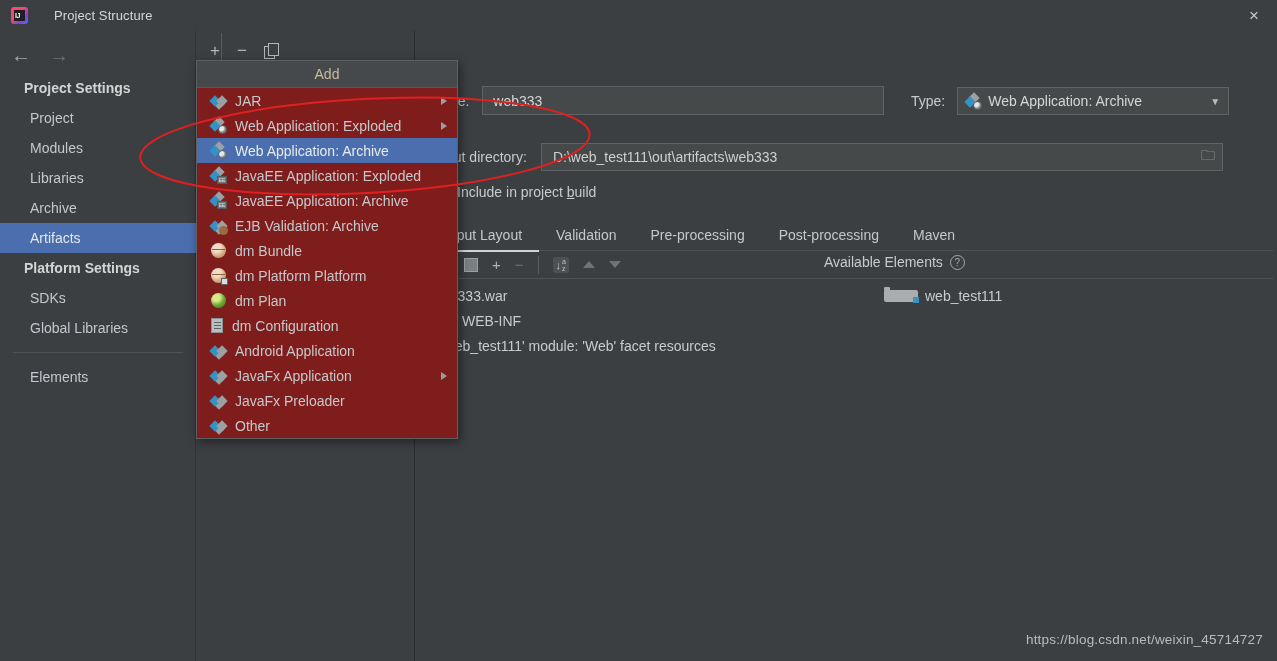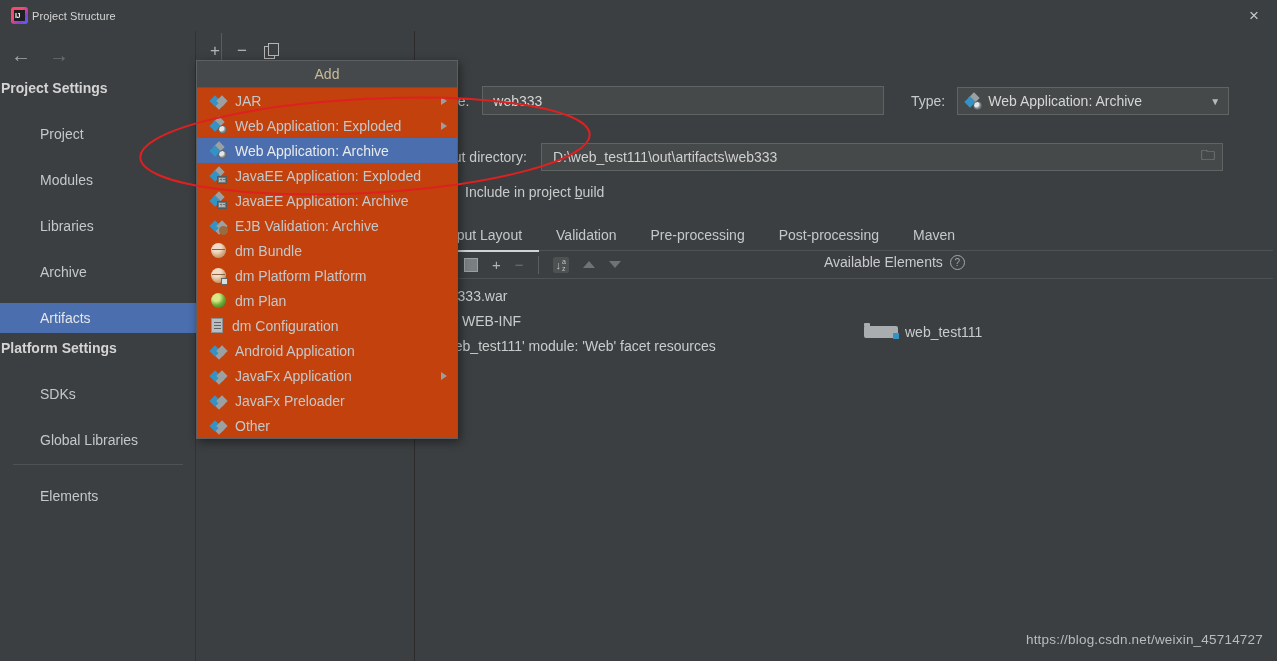--- a/index.html
+++ b/index.html
@@ -24,21 +24,21 @@
   .app-icon .ij-inner {
     position: absolute; left: 3px; top: 3px; width: 11px; height: 11px;
     background: #1e1f22;
   }
   .app-icon .ij-ij {
     position: absolute; left: 4px; top: 4px; font-size: 7px; color: #fff;
     font-family: "Liberation Sans", sans-serif; font-weight: bold; line-height: 9px;
     letter-spacing: -0.5px;
   }
   .title-text {
-    margin-left: 4px; font-size: 11px; color: #d6d6d6; letter-spacing: 0.1px;
+    margin-left: 26px; font-size: 13px; color: #d6d6d6; letter-spacing: 0.1px;
   }
   .close-btn {
     position: absolute; right: 0; top: 0; width: 46px; height: 31px;
     display: flex; align-items: center; justify-content: center;
     color: #c8c8c8; font-size: 17px; line-height: 1;
   }
 
   
   .sidebar {
     position: absolute; left: 0; top: 31px; width: 196px; height: 630px;
@@ -46,26 +46,26 @@
   }
   .nav-arrows {
     position: absolute; left: 0; top: 9px; width: 196px; height: 30px;
     display: flex; align-items: center; padding-left: 11px; gap: 18px;
   }
   .nav-arrow { font-size: 20px; line-height: 20px; color: #a7a7a7; }
   .nav-arrow.disabled { color: #6b6e70; }
 
   .side-list { position: absolute; left: 0; top: 42px; width: 196px; }
   .side-group {
-    height: 30px; display: flex; align-items: center; padding-left: 1px;
+    height: 30px; display: flex; align-items: center; padding-left: 24px;
     font-size: 14px; color: #d4d4d4; font-weight: bold;
   }
   .side-item {
-    height: 30px; display: flex; align-items: center; padding-left: 40px;
-    font-size: 14px; color: #c4c8cc; margin-top: 16px;
+    height: 30px; display: flex; align-items: center; padding-left: 30px;
+    font-size: 14px; color: #c4c8cc;
   }
   .side-item.selected { background: #4b6eaf; color: #e4e6e8; }
   .side-sep {
     margin: 9px 13px 9px 13px; height: 1px; background: #4e5254;
   }
   .sidebar-edge {
     position: absolute; left: 0; top: 31px; width: 2px; height: 630px;
     background: #31708f; opacity: 0.0;
   }
 
@@ -116,21 +116,21 @@
   .combo .arrow { margin-left: auto; color: #b9b9b9; font-size: 10px; }
   .dir-input {
     background: #45494a; border: 1px solid #5e6364; height: 28px;
     display: flex; align-items: center; padding-left: 11px;
     color: #d0d0d0; font-size: 14px;
   }
   .folder-btn {
     margin-left: auto; margin-right: 7px; color: #b5b5b5; font-size: 14px;
   }
   .checkbox-row {
-    position: absolute; left: 28px; top: 153px; display: flex; align-items: center; gap: 8px;
+    position: absolute; left: 28px; top: 153px; display: flex; align-items: center; 
   }
   .cbx {
     width: 13px; height: 13px; border: 1px solid #6b7071; background: #45494a;
     position: relative;
   }
   .cbx.checked::after {
     content: ""; position: absolute; left: 3px; top: 0px; width: 5px; height: 9px;
     border: solid #cfd2d3; border-width: 0 2px 2px 0; transform: rotate(42deg);
   }
   .cbx-label { font-size: 14px; color: #c8cacb; }
@@ -196,36 +196,36 @@
     background: #a9adb0; border-radius: 1px 1px 0 0;
   }
   .icon-folder .mod-badge {
     position: absolute; right: -1px; bottom: -1px; width: 6px; height: 6px; background: #3592c4;
   }
   .icon-facet {
     width: 14px; height: 14px; flex: none; border-radius: 50%;
     background: radial-gradient(circle at 40% 35%, #d8dde0 0 40%, #8f9698 55%, #6e7476 100%);
   }
 
-  .avail-tree { position: absolute; left: 448px; top: 252px; width: 380px; margin-top: 36px; }
+  .avail-tree { position: absolute; left: 468px; top: 252px; width: 380px; }
   .avail-row {
     height: 25px; display: flex; align-items: center; gap: 7px;
     font-size: 14px; color: #c9cccd;
   }
 
   
   .v-split {
     position: absolute; left: 416px; top: 248px; width: 1px; height: 370px;
     background: #4e5254; opacity: 0;
   }
 
   
   .popup {
     position: absolute; left: 196px; top: 60px; width: 262px;
-    background: #c2410c; border: 1px solid #5c6063;
+    background: #7f1d1d; border: 1px solid #5c6063;
     box-shadow: 2px 3px 9px rgba(0,0,0,0.45);
     z-index: 40;
   }
   .popup-header {
     height: 27px; background: #46494b; display: flex; align-items: center;
     justify-content: center; font-size: 14px; color: #c9bb9a;
     border-bottom: 1px solid #55585a;
   }
   .popup-item {
     height: 25px; display: flex; align-items: center; gap: 9px;

